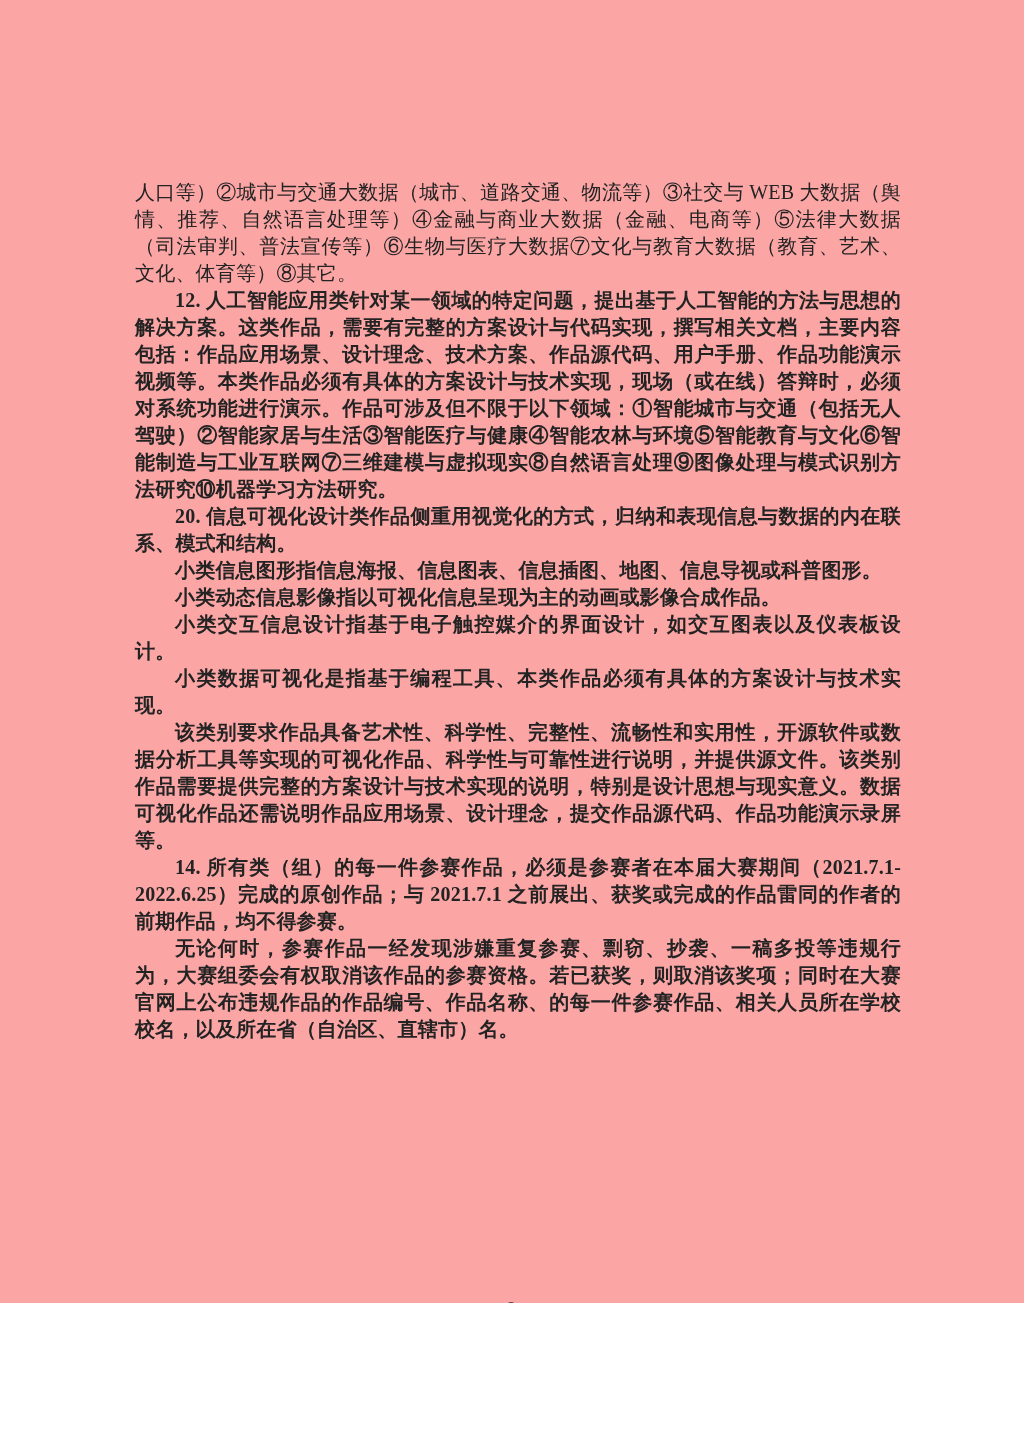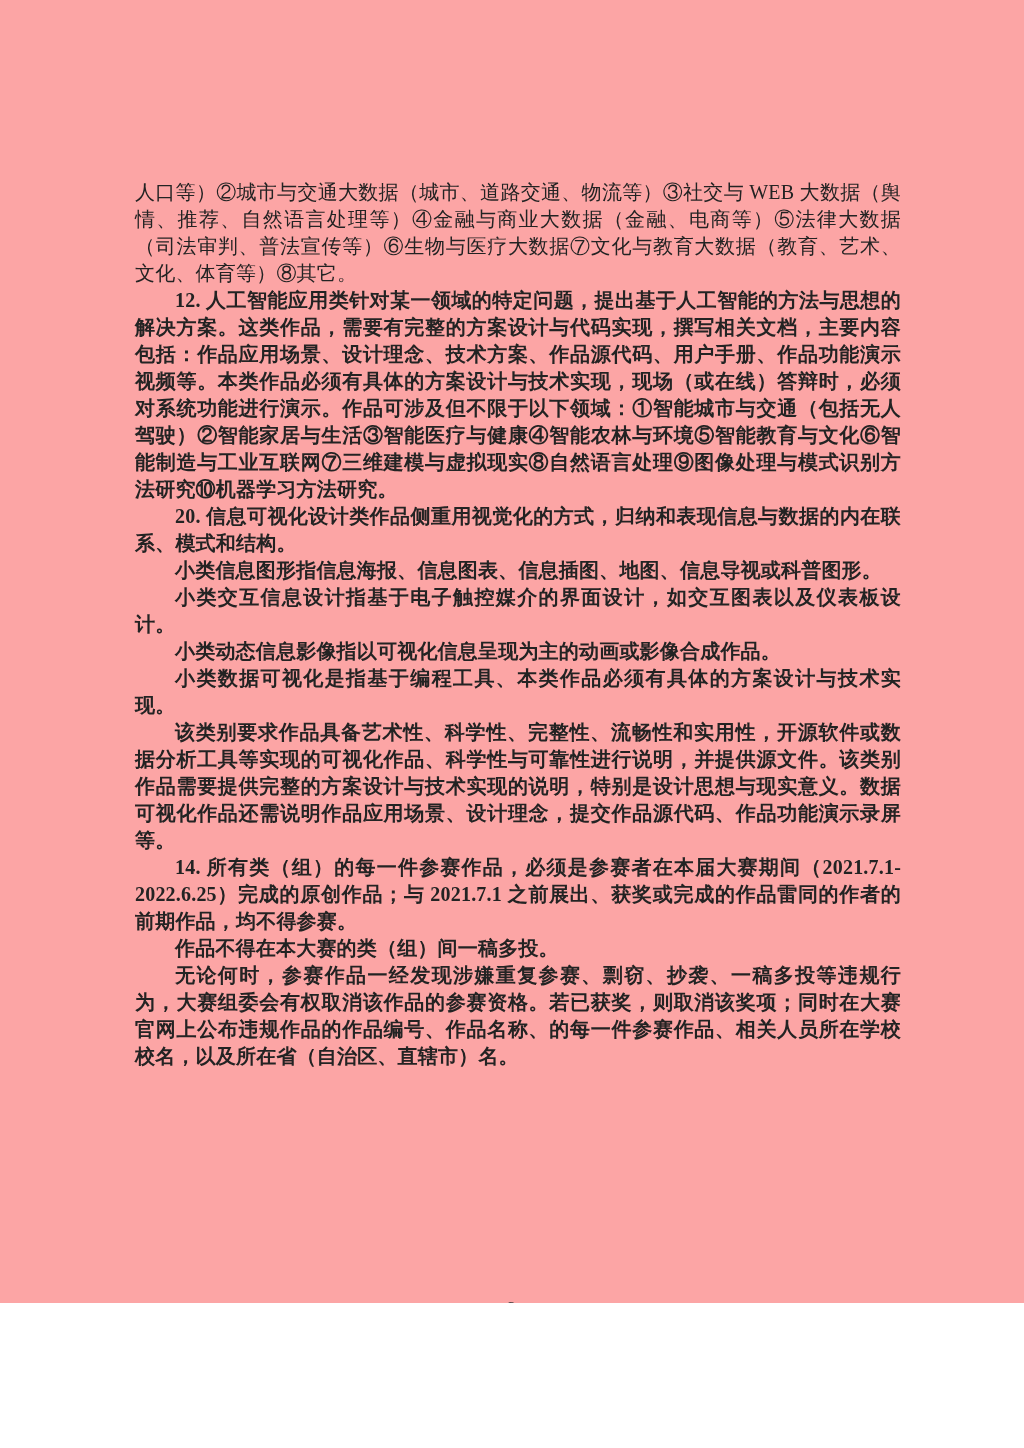--- a/index.html
+++ b/index.html
@@ -50,24 +50,23 @@
 </head>
 <body>
 
 <div class="page">
 
   <div class="content">
     <p>人口等）②城市与交通大数据（城市、道路交通、物流等）③社交与 WEB 大数据（舆情、推荐、自然语言处理等）④金融与商业大数据（金融、电商等）⑤法律大数据（司法审判、普法宣传等）⑥生物与医疗大数据⑦文化与教育大数据（教育、艺术、文化、体育等）⑧其它。</p>
     <p class="indent">12. 人工智能应用类针对某一领域的特定问题，提出基于人工智能的方法与思想的解决方案。这类作品，需要有完整的方案设计与代码实现，撰写相关文档，主要内容包括：作品应用场景、设计理念、技术方案、作品源代码、用户手册、作品功能演示视频等。本类作品必须有具体的方案设计与技术实现，现场（或在线）答辩时，必须对系统功能进行演示。作品可涉及但不限于以下领域：①智能城市与交通（包括无人驾驶）②智能家居与生活③智能医疗与健康④智能农林与环境⑤智能教育与文化⑥智能制造与工业互联网⑦三维建模与虚拟现实⑧自然语言处理⑨图像处理与模式识别方法研究⑩机器学习方法研究。</p>
     <p class="indent">20. 信息可视化设计类作品侧重用视觉化的方式，归纳和表现信息与数据的内在联系、模式和结构。</p>
     <p class="indent">小类信息图形指信息海报、信息图表、信息插图、地图、信息导视或科普图形。</p>
+    <p class="indent">小类动态信息影像指以可视化信息呈现为主的动画或影像合成作品。</p>
     <p class="indent">小类交互信息设计指基于电子触控媒介的界面设计，如交互图表以及仪表板设计。</p>
-    <p class="indent">小类动态信息影像指以可视化信息呈现为主的动画或影像合成作品。</p>
     <p class="indent">小类数据可视化是指基于编程工具、本类作品必须有具体的方案设计与技术实现。</p>
     <p class="indent">该类别要求作品具备艺术性、科学性、完整性、流畅性和实用性，开源软件或数据分析工具等实现的可视化作品、科学性与可靠性进行说明，并提供源文件。该类别作品需要提供完整的方案设计与技术实现的说明，特别是设计思想与现实意义。数据可视化作品还需说明作品应用场景、设计理念，提交作品源代码、作品功能演示录屏等。</p>
     <p class="indent">14. 所有类（组）的每一件参赛作品，必须是参赛者在本届大赛期间（2021.7.1-2022.6.25）完成的原创作品；与 2021.7.1 之前展出、获奖或完成的作品雷同的作者的前期作品，均不得参赛。</p>
-    <p class="indent">作品不得在本大赛的类（组）间一稿多投。</p>
     <p class="indent">无论何时，参赛作品一经发现涉嫌重复参赛、剽窃、抄袭、一稿多投等违规行为，大赛组委会有权取消该作品的参赛资格。若已获奖，则取消该奖项；同时在大赛官网上公布违规作品的作品编号、作品名称、的每一件参赛作品、相关人员所在学校校名，以及所在省（自治区、直辖市）名。</p>
   </div>
 
   <div class="footer">~ 9 ~</div>
 
 </div>
 
 </body></html>

